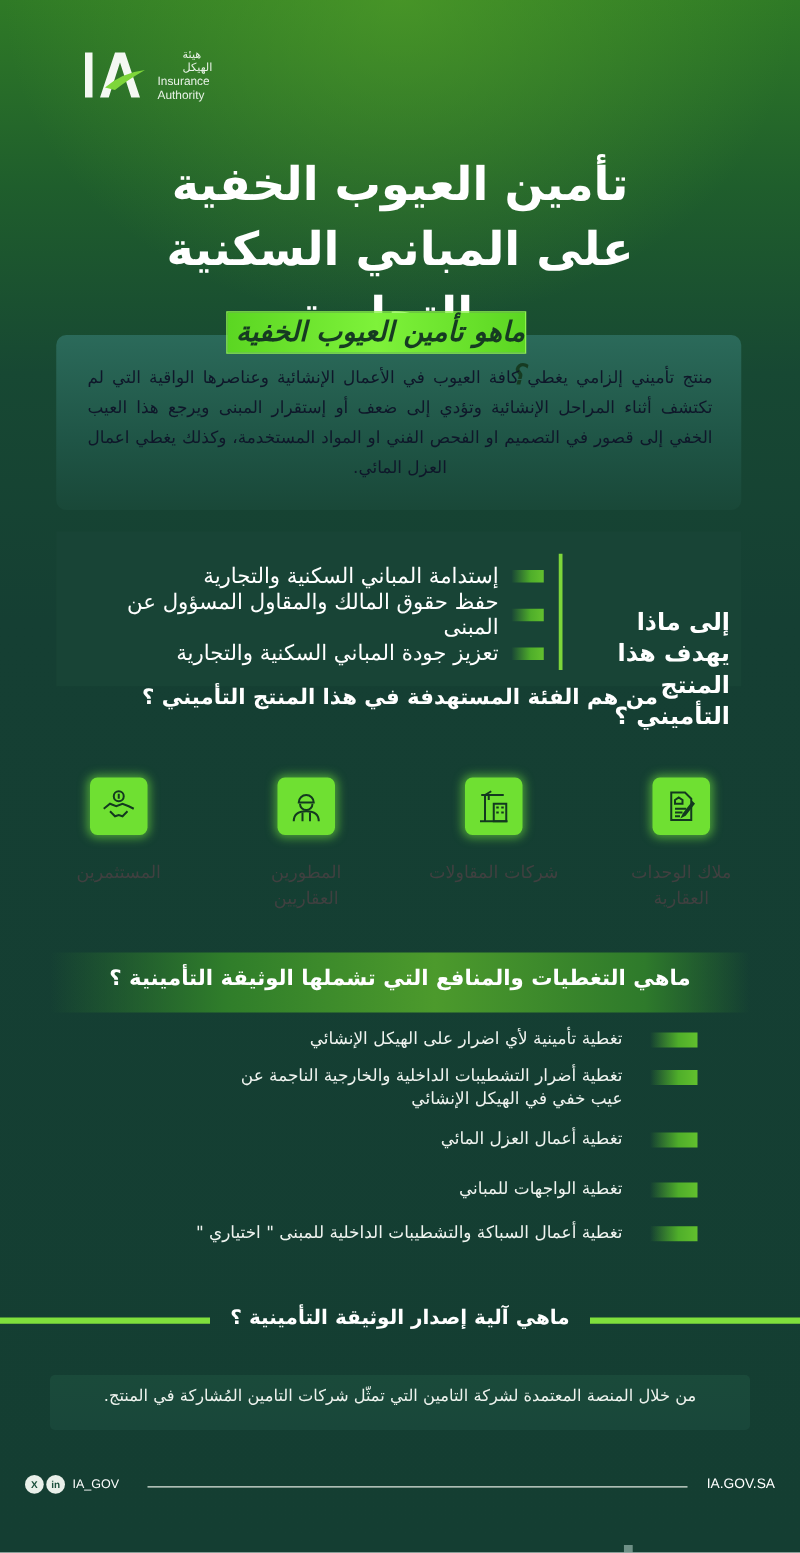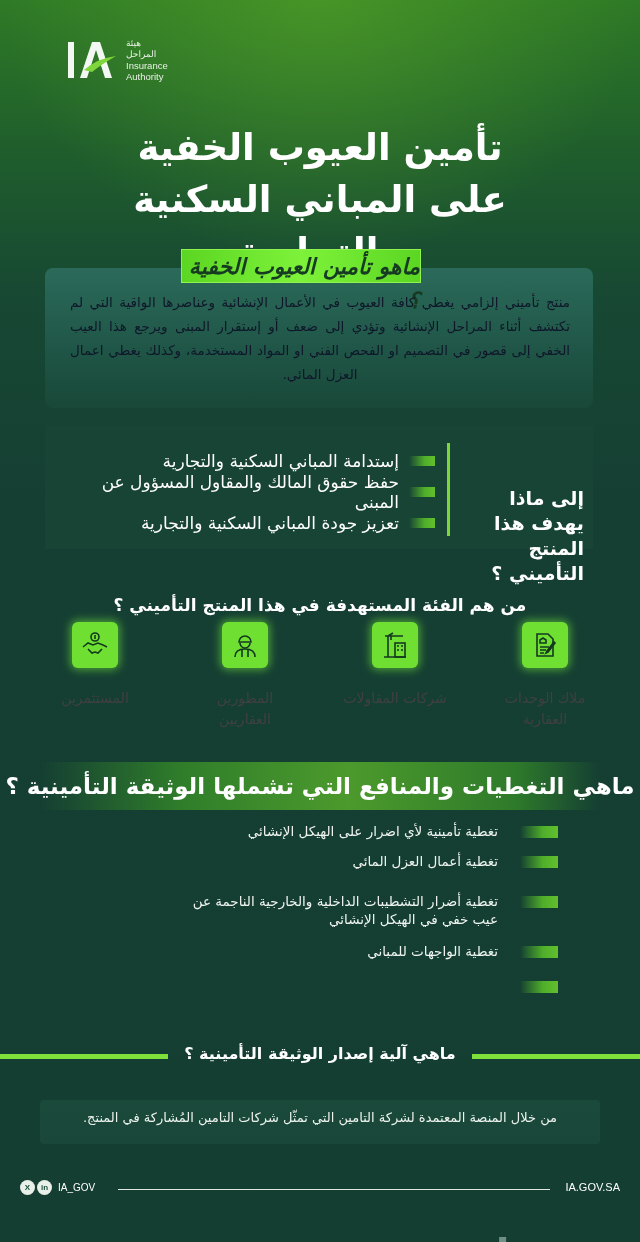--- a/index.html
+++ b/index.html
@@ -13,21 +13,21 @@
   }
   .glow-top {
     position: absolute; left: 0; top: 0; width: 640px; height: 260px;
     background: radial-gradient(ellipse at 50% 0%, rgba(90,170,40,0.55), rgba(0,0,0,0) 70%);
     pointer-events: none;
   }
   
   .logo { position: absolute; left: 66px; top: 38px; width: 120px; height: 46px; direction: ltr; }
   .logo-mark { position: absolute; left: 0; top: 2px; width: 56px; height: 40px; }
   .logo-text { position: absolute; left: 60px; top: 0; font-size: 9.5px; line-height: 11px; color: #e8f2e6; font-family: "Liberation Sans", sans-serif; }
-  .logo-text .ar { direction: rtl; text-align: left; font-size: 9px; }
+  .logo-text .ar { direction: rtl; text-align: left; font-size: 9px; margin-left: 20px; }
   
   .main-title {
     position: absolute; left: 0; top: 122px; width: 640px; text-align: center;
     font-size: 37px; font-weight: bold; line-height: 52px;
     padding: 0 110px;
   }
   
   .def-card {
     position: absolute; left: 45px; top: 268px; width: 548px; height: 140px;
     background: linear-gradient(180deg, #2b6a5a 0%, #1f5546 60%, #194838 100%);
@@ -53,35 +53,35 @@
   .goal-title {
     position: absolute; right: 56px; top: 438px; width: 100px;
     font-size: 19px; font-weight: bold; line-height: 25px; text-align: right; margin-top: 48px;
   }
   .goal-divider { position: absolute; left: 447px; top: 443px; width: 3px; height: 93px; background: #7ed63a; }
   .goal-list { position: absolute; right: 205px; top: 445px; width: 380px; list-style: none; }
   .goal-list li { height: 31px; display: flex; align-items: center; font-size: 17px; }
   .bullet-bar { width: 26px; height: 10px; margin-left: 10px; flex-shrink: 0;
     background: linear-gradient(90deg, rgba(60,140,30,0) 0%, #4fae2a 60%, #62c02e 100%); }
   
-  .target-title { position: absolute; left: 0; top: 595px; width: 640px; text-align: center; font-size: 17px; font-weight: bold; }
+  .target-title { position: absolute; left: 0; top: 548px; width: 640px; text-align: center; font-size: 17px; font-weight: bold; }
   .targets { position: absolute; left: 40px; top: 622px; width: 560px; height: 110px; }
   .target { position: absolute; top: 0; width: 110px; text-align: center; }
   .target-icon {
     width: 46px; height: 46px; margin: 0 auto; border-radius: 6px;
     background: #6fe032; box-shadow: 0 0 8px 2px rgba(120,240,60,0.55);
     display: flex; align-items: center; justify-content: center;
   }
   .target-label { margin-top: 20px; font-size: 14px; line-height: 21px; color: #404040; }
   
   .cov-bar {
     position: absolute; left: 40px; top: 762px; width: 560px; height: 48px;
     background: linear-gradient(90deg, rgba(30,80,40,0) 0%, #2f7d2a 25%, #4c9a2c 55%, #2e7a2b 85%, rgba(30,80,40,0) 100%);
   }
-  .cov-title { position: absolute; left: 0; top: 773px; width: 640px; text-align: center; font-size: 23px; font-weight: bold; }
+  .cov-title { position: absolute; left: 0; top: 773px; width: 640px; text-align: center; font-size: 17px; font-weight: bold; }
   .cov-list { position: absolute; right: 82px; top: 822px; width: 490px; list-style: none; }
   .cov-list li { display: flex; align-items: flex-start; font-size: 13.5px; line-height: 18px; color: #f0f4f0; }
   .cov-list .bullet-bar { margin-top: 4px; margin-left: 22px; width: 38px; height: 12px; }
   
   .issue-line-l { position: absolute; left: 0; top: 1054px; width: 168px; height: 5px; background: #7fe03c; }
   .issue-line-r { position: absolute; left: 472px; top: 1054px; width: 168px; height: 5px; background: #7fe03c; }
   .issue-title { position: absolute; left: 168px; top: 1044px; width: 304px; text-align: center; font-size: 16px; font-weight: bold; }
   .issue-card { position: absolute; left: 40px; top: 1100px; width: 560px; height: 44px;
     background: linear-gradient(180deg, #1a4a3a, #19473a); border-radius: 4px; }
   .issue-text { position: absolute; left: 40px; top: 1110px; width: 560px; text-align: center; font-size: 13px; color: #eef3ee; }
@@ -103,21 +103,21 @@
 <div class="glow-top"></div>
 
 <div class="logo">
   <svg class="logo-mark" viewBox="0 0 56 40">
     <rect x="2" y="2" width="6" height="36" fill="#f4f8f2"></rect>
     <polygon points="14,38 26,2 34,2 46,38 39,38 30,10 21,38" fill="#f4f8f2"></polygon>
     <path d="M18,30 Q32,18 50,16 Q36,24 26,32 Z" fill="#7ed63a"></path>
   </svg>
   <div class="logo-text">
     <div class="ar">هيئة</div>
-    <div class="ar">المراحل</div>
+    <div class="ar">الهيكل</div>
     <div>Insurance</div>
     <div>Authority</div>
   </div>
 </div>
 
 <h1 class="main-title">تأمين العيوب الخفية على المباني السكنية والتجارية</h1>
 
 <div class="def-card"></div>
 <div class="def-badge">ماهو تأمين العيوب الخفية ؟</div>
 <p class="def-text">منتج تأميني إلزامي يغطي كافة العيوب في الأعمال الإنشائية وعناصرها الواقية التي لم تكتشف أثناء المراحل الإنشائية وتؤدي إلى ضعف أو إستقرار المبنى ويرجع هذا العيب الخفي إلى قصور في التصميم او الفحص الفني او المواد المستخدمة، وكذلك يغطي اعمال العزل المائي.</p>
@@ -187,34 +187,35 @@
   </div>
 </div>
 
 <div class="cov-bar"></div>
 <div class="cov-title">ماهي التغطيات والمنافع التي تشملها الوثيقة التأمينية ؟</div>
 <ul class="cov-list">
   <li style="height:30px;">
       <span class="bullet-bar"></span>
       <span>تغطية تأمينية لأي اضرار على الهيكل الإنشائي</span>
     </li>
+  <li style="height:50px; width:390px;">
+      <span class="bullet-bar"></span>
+      <span>تغطية أضرار التشطيبات الداخلية والخارجية الناجمة عن عيب خفي في الهيكل الإنشائي</span>
+    </li>
   <li style="height:40px;">
       <span class="bullet-bar"></span>
       <span>تغطية أعمال العزل المائي</span>
     </li>
-  <li style="height:50px; width:390px;">
-      <span class="bullet-bar"></span>
-      <span>تغطية أضرار التشطيبات الداخلية والخارجية الناجمة عن عيب خفي في الهيكل الإنشائي</span>
-    </li>
   <li style="height:35px;text-align:center;">
       <span class="bullet-bar"></span>
       <span>تغطية الواجهات للمباني</span>
     </li>
   <li style="height:30px;">
       <span class="bullet-bar"></span>
+      <span>تغطية أعمال السباكة والتشطيبات الداخلية للمبنى " اختياري "</span>
     </li>
 </ul>
 
 <div class="issue-line-l"></div>
 <div class="issue-line-r"></div>
 <div class="issue-title">ماهي آلية إصدار الوثيقة التأمينية ؟</div>
 <div class="issue-card"></div>
 <div class="issue-text">من خلال المنصة المعتمدة لشركة التامين التي تمثّل شركات التامين المُشاركة في المنتج.</div>
 
 <div class="footer">

